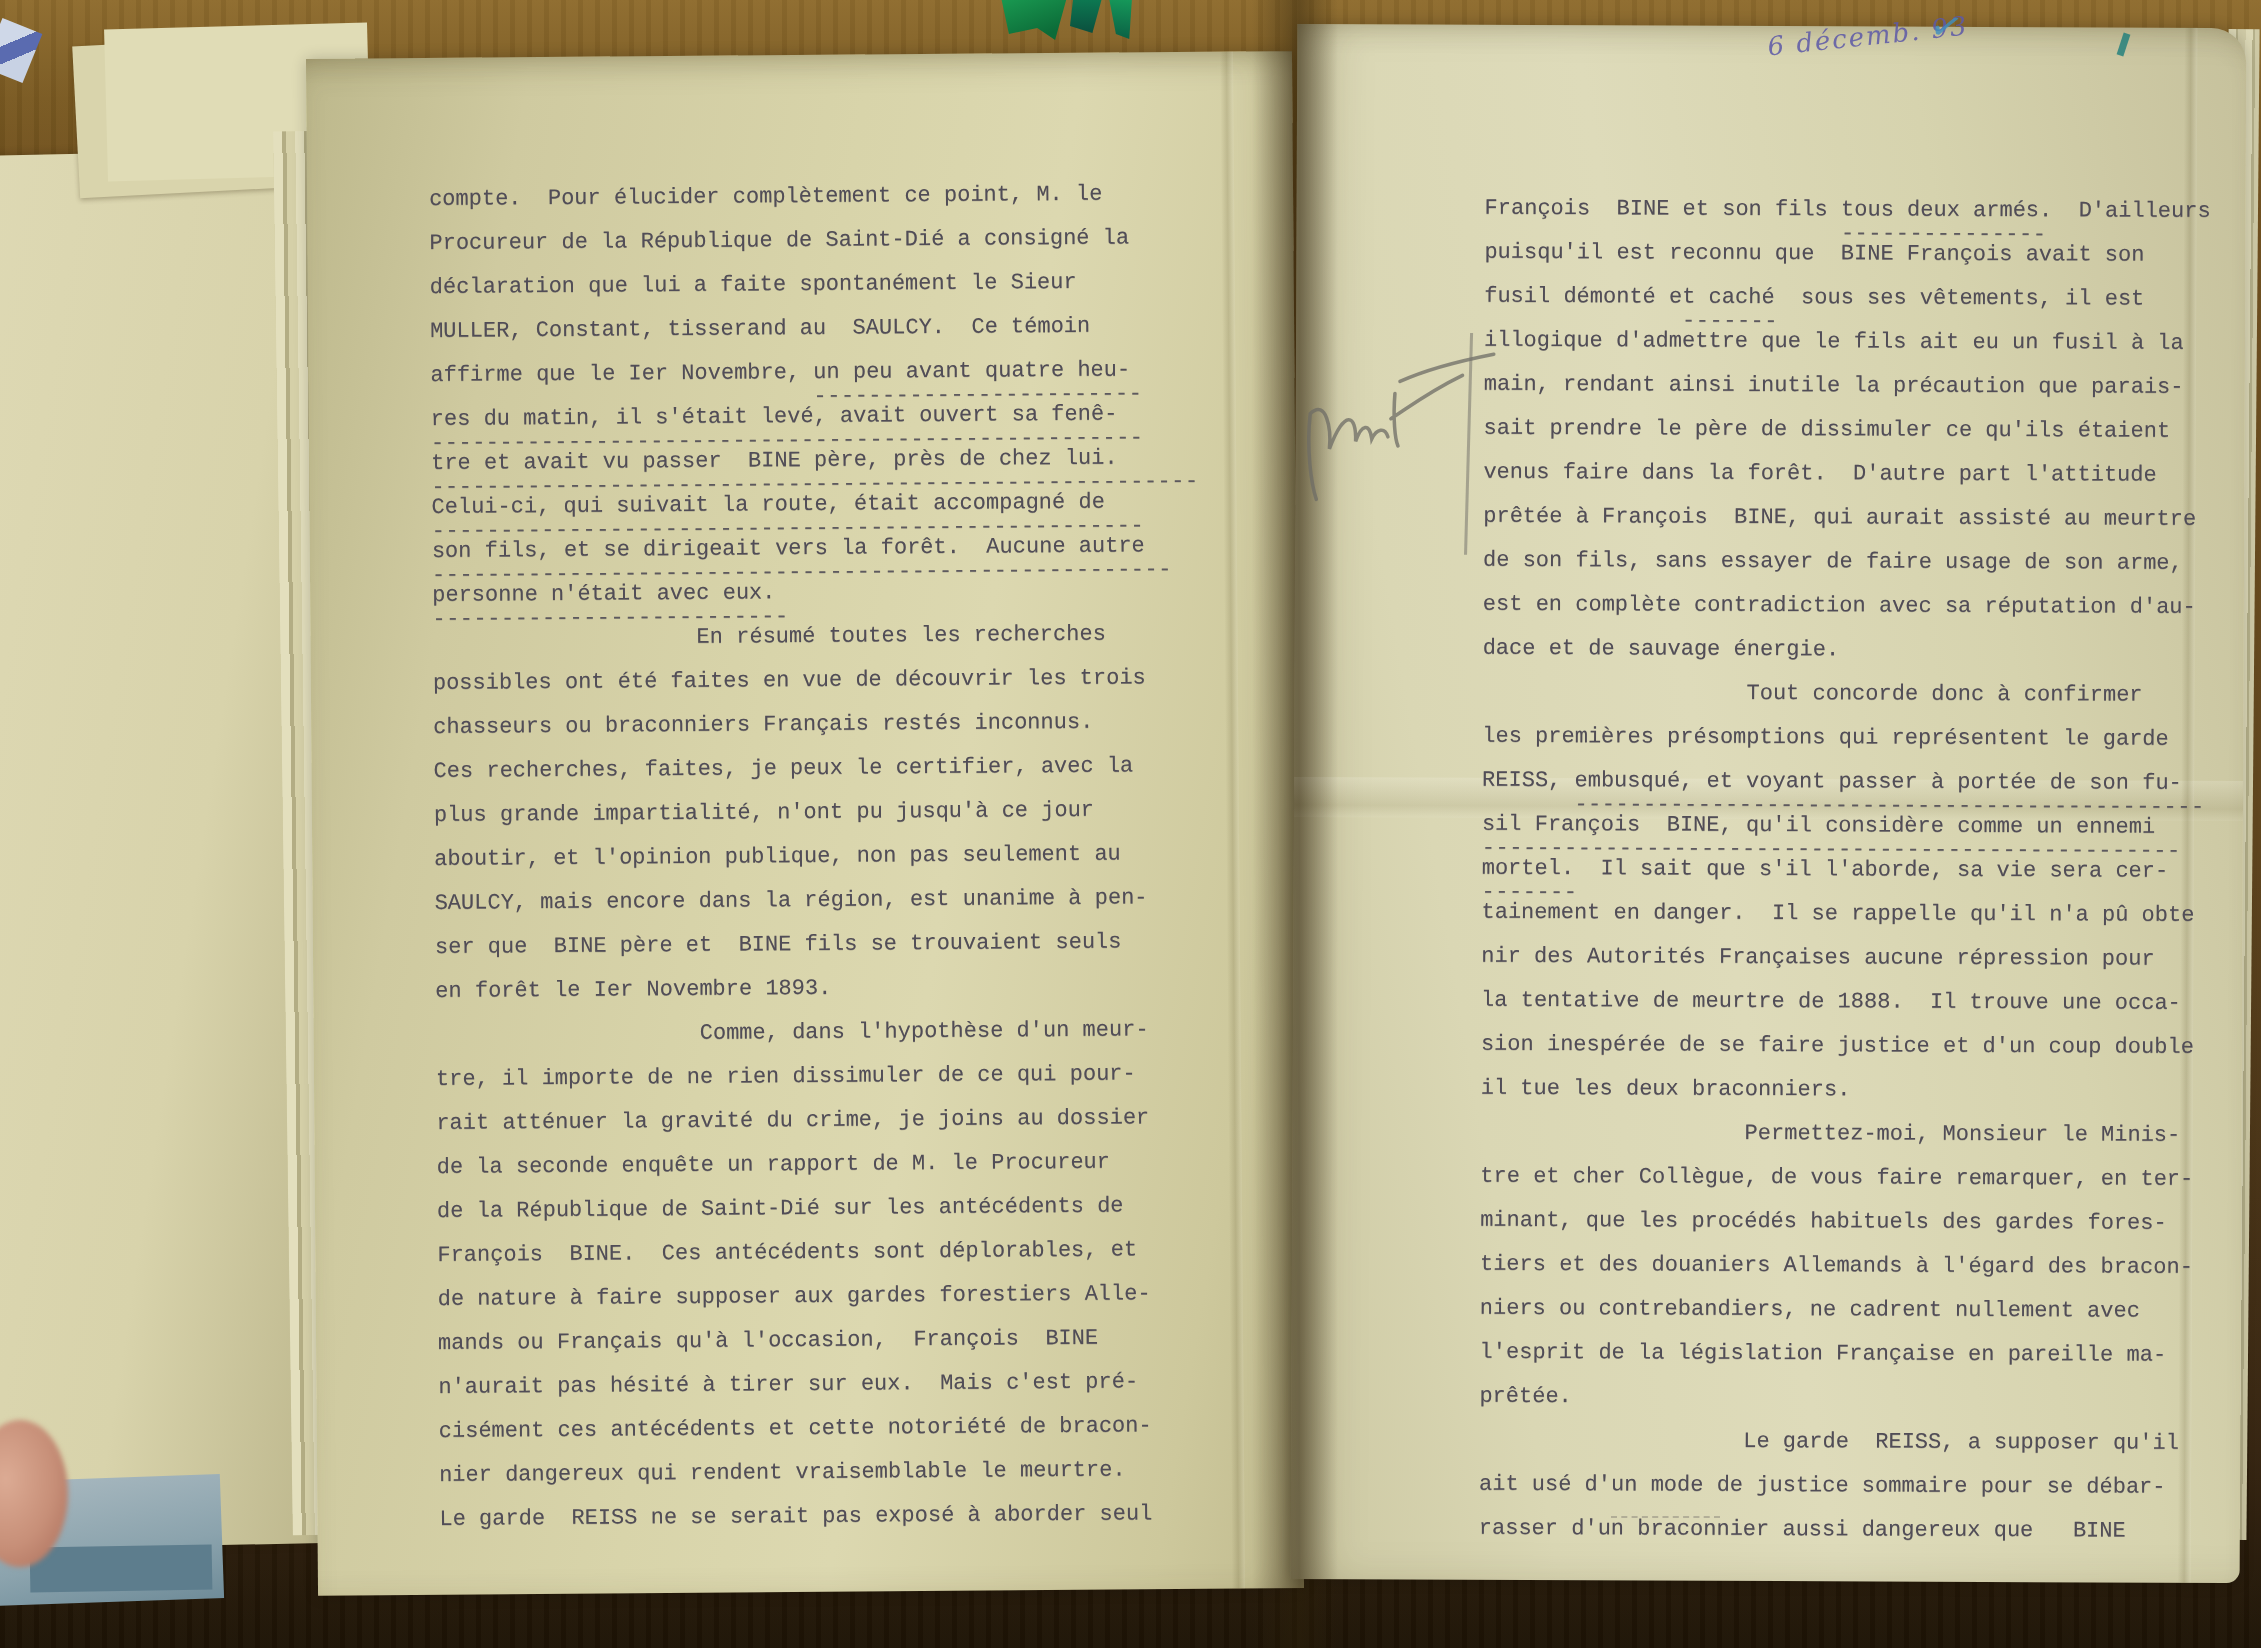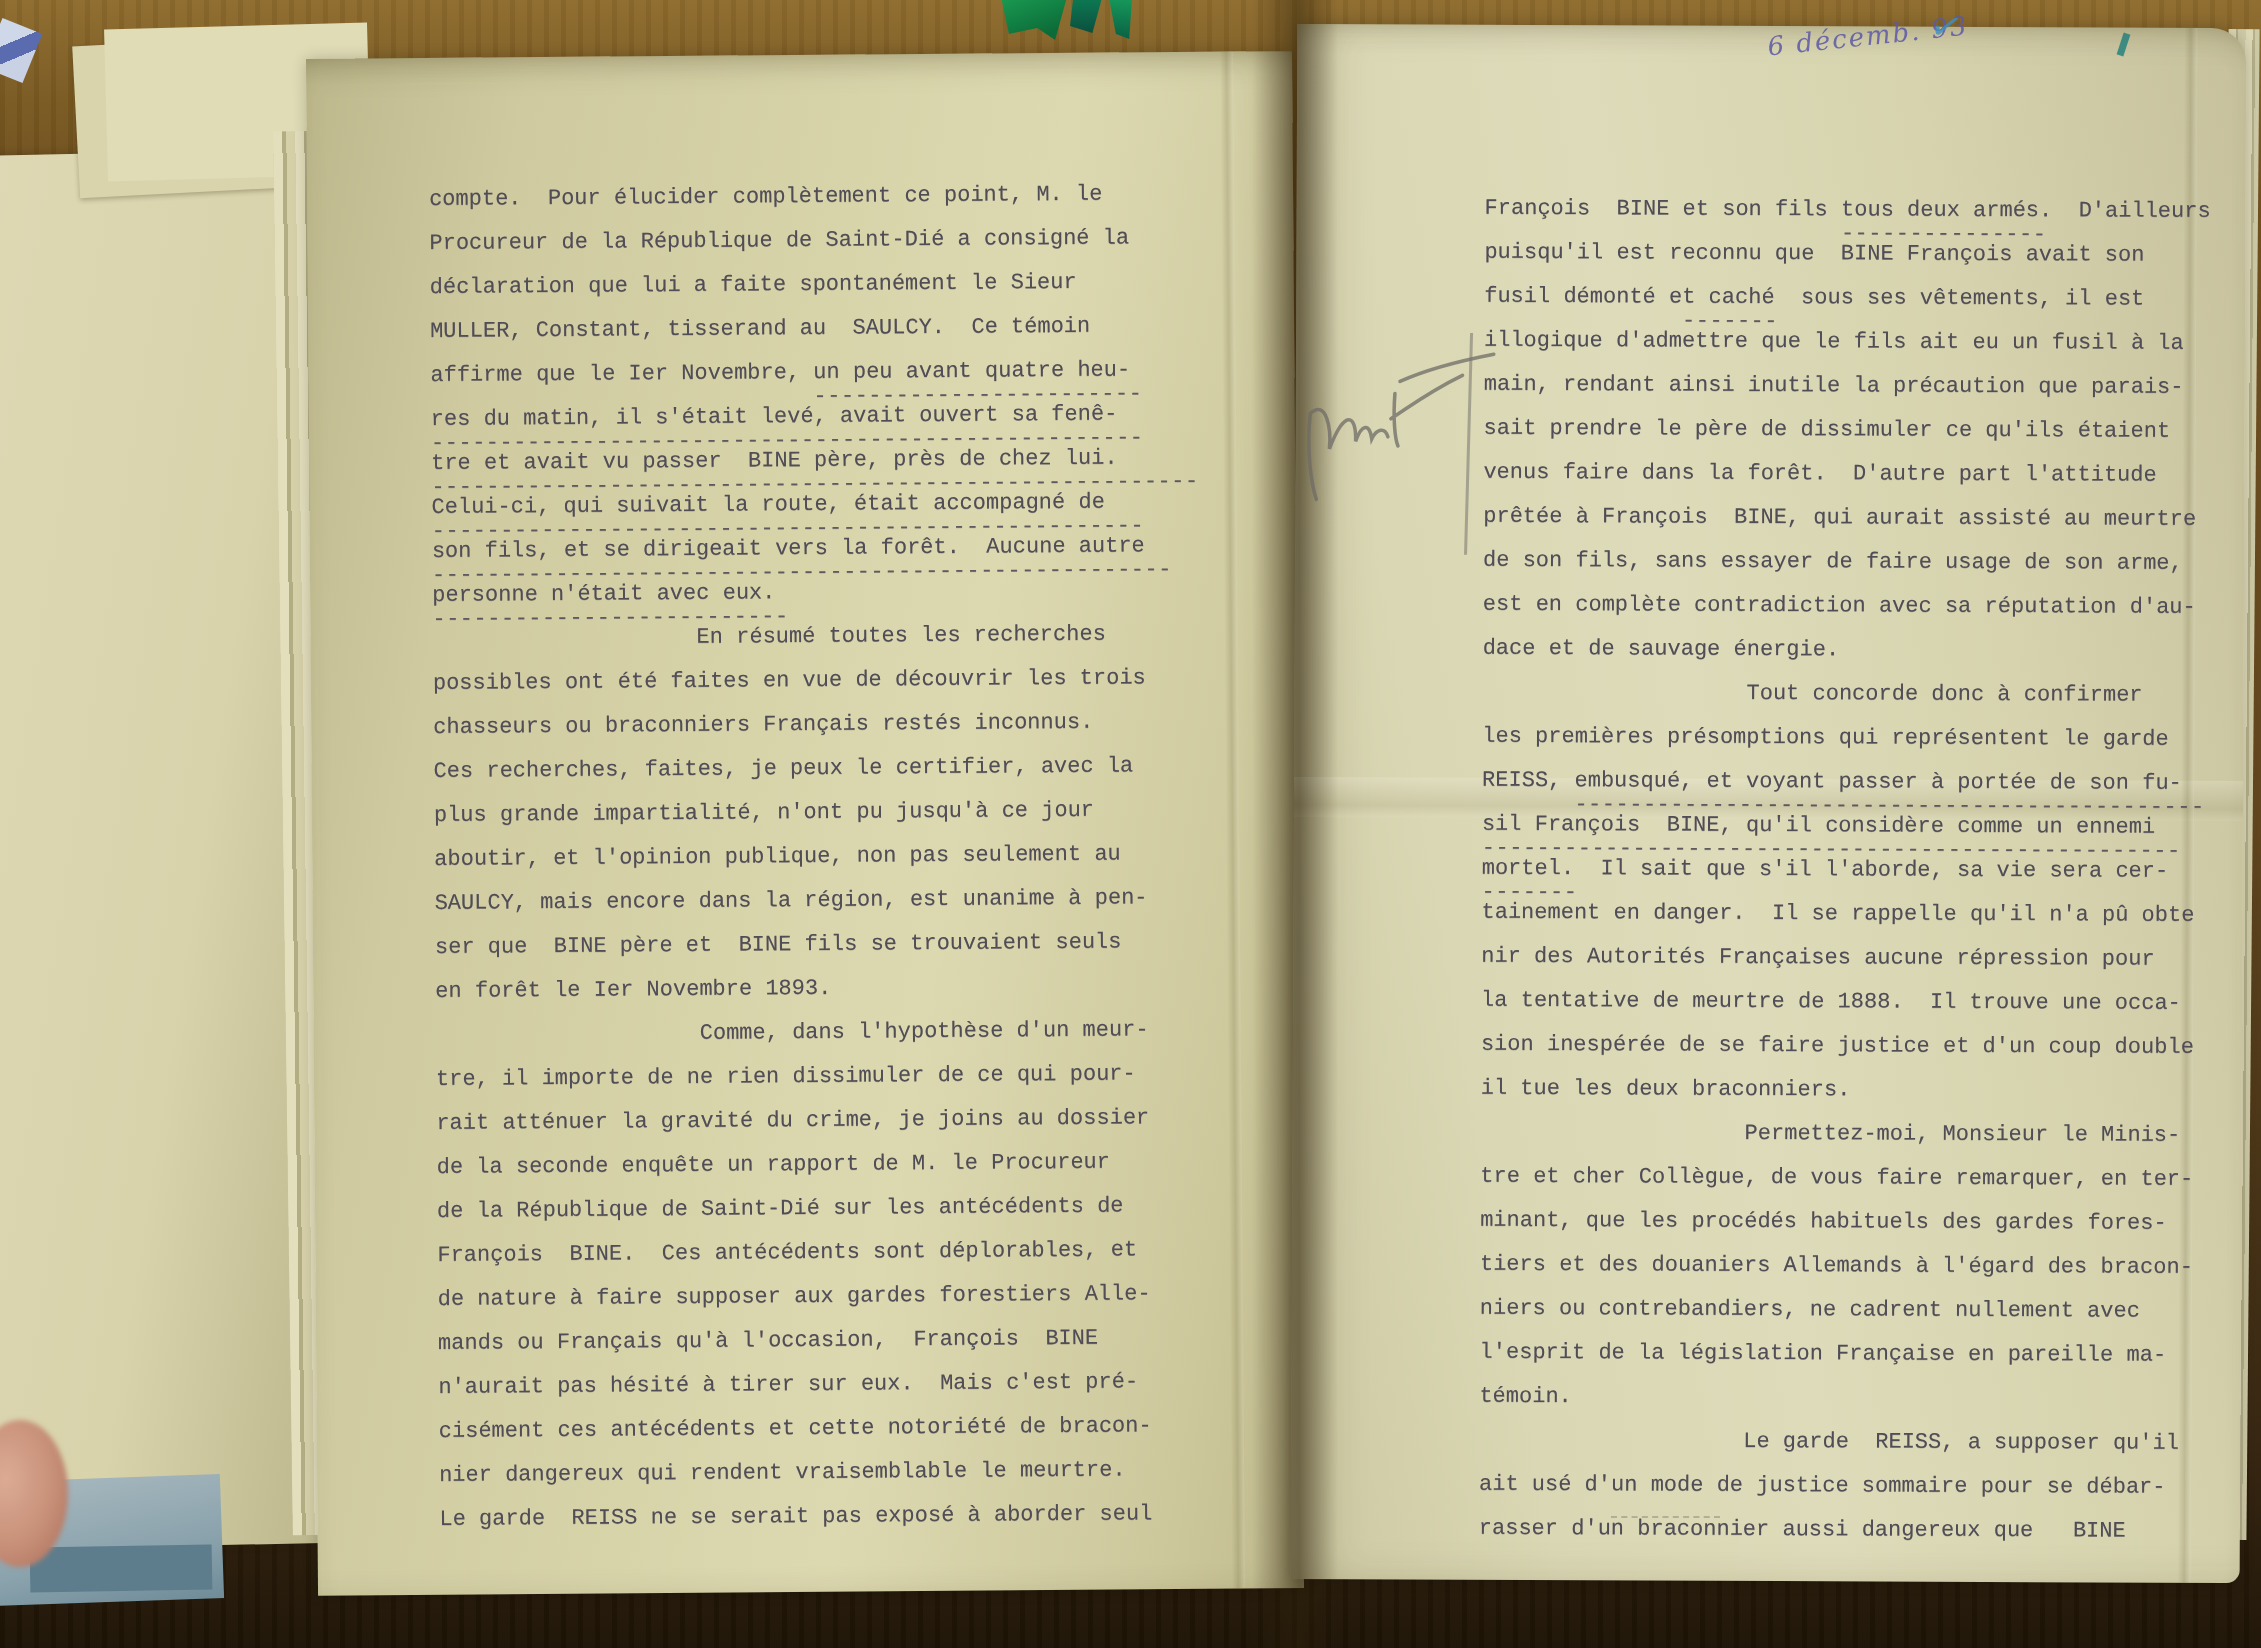--- a/index.html
+++ b/index.html
@@ -137,21 +137,21 @@
         <div class="line"><span class="t">nir des Autorités Françaises aucune répression pour</span></div>
         <div class="line"><span class="t">la tentative de meurtre de 1888.  Il trouve une occa-</span></div>
         <div class="line"><span class="t">sion inespérée de se faire justice et d'un coup double</span></div>
         <div class="line"><span class="t">il tue les deux braconniers.</span></div>
         <div class="line"><span class="t">                    Permettez-moi, Monsieur le Minis-</span></div>
         <div class="line"><span class="t">tre et cher Collègue, de vous faire remarquer, en ter-</span></div>
         <div class="line"><span class="t">minant, que les procédés habituels des gardes fores-</span></div>
         <div class="line"><span class="t">tiers et des douaniers Allemands à l'égard des bracon-</span></div>
         <div class="line"><span class="t">niers ou contrebandiers, ne cadrent nullement avec</span></div>
         <div class="line"><span class="t">l'esprit de la législation Française en pareille ma-</span></div>
-        <div class="line"><span class="t">témoin.</span></div>
+        <div class="line"><span class="t">prêtée.</span></div>
         <div class="line"><span class="t">                    Le garde  REISS, a supposer qu'il</span></div>
         <div class="line"><span class="t">ait usé d'un mode de justice sommaire pour se débar-</span></div>
         <div class="line"><span class="t">rasser d'un braconnier aussi dangereux que   BINE</span></div>
       </div>
   </div>
 
   <div class="gutter"></div>
 
   <div class="date-note">6 décemb. 93</div>
   <div class="blue-check">✓</div>

